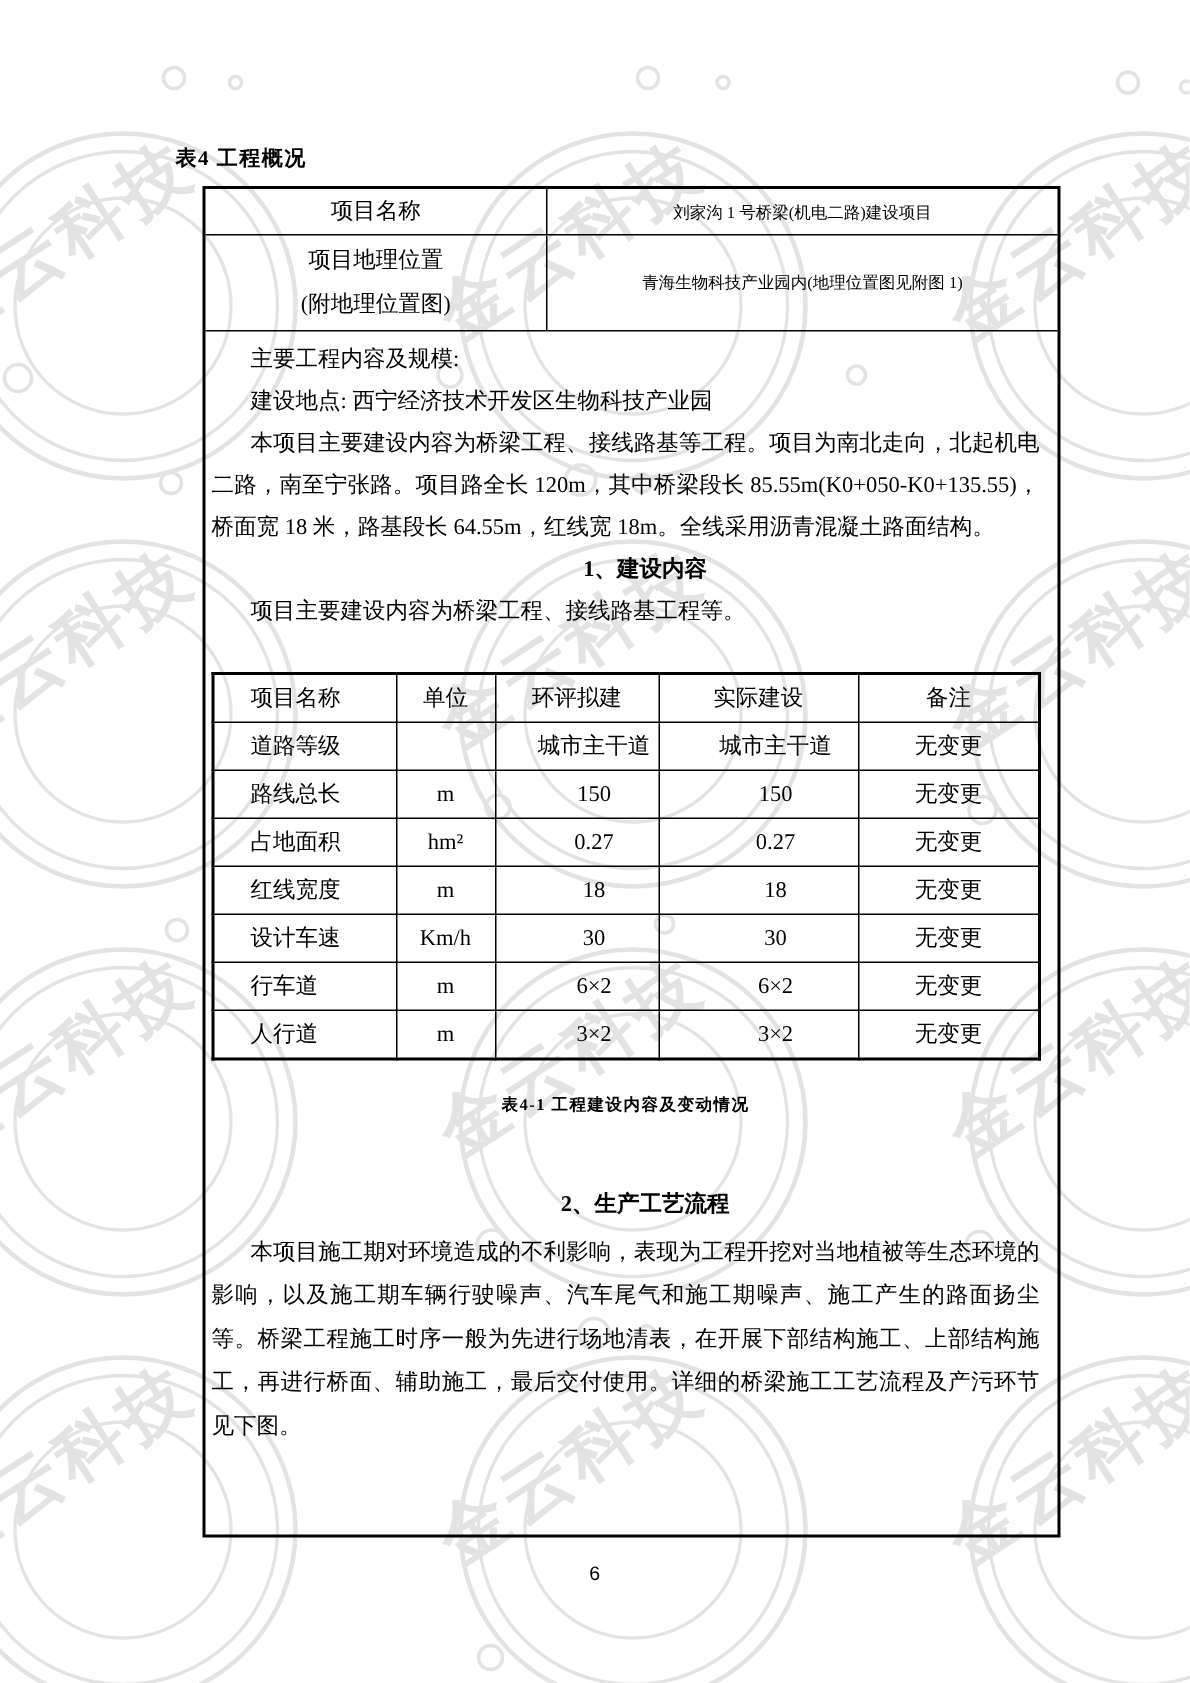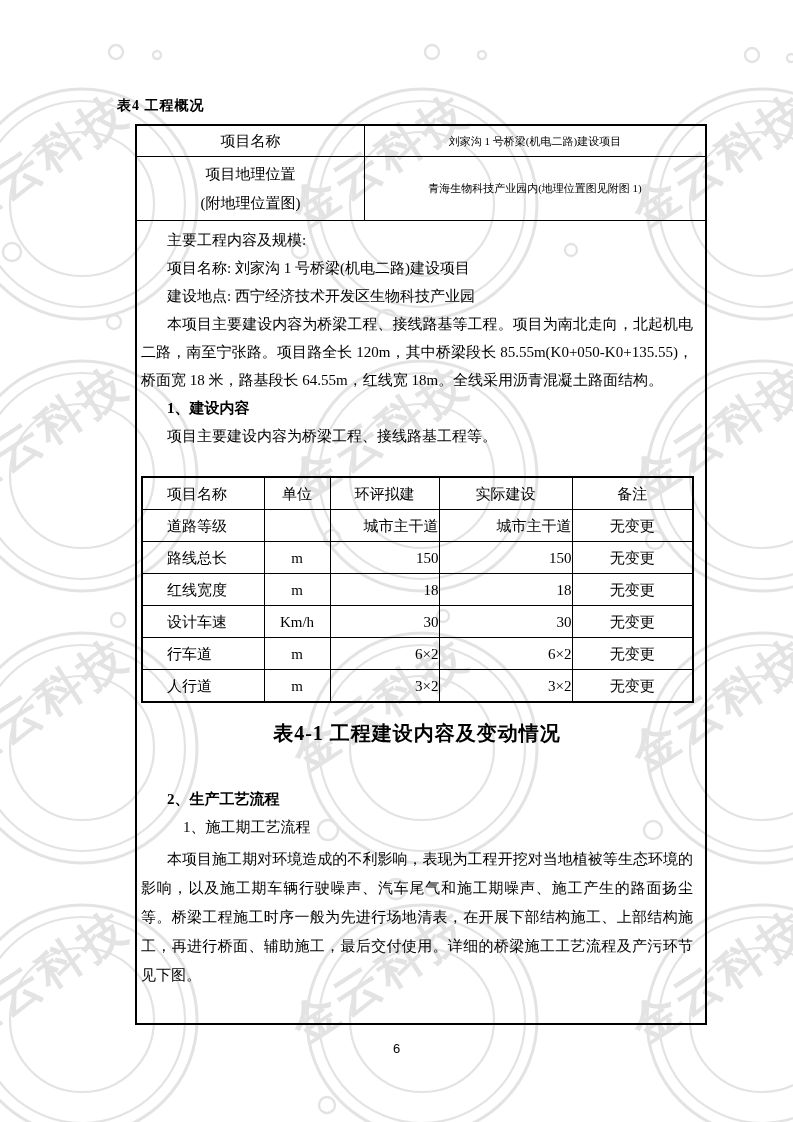--- a/index.html
+++ b/index.html
@@ -39,37 +39,37 @@
   .o-value{flex:1;display:flex;align-items:center;justify-content:center;font-size:11px;}
   .r1{height:31px;}
   .r2{height:64px;}
   .r3{height:802px;}
   .content{
     width:100%;box-sizing:border-box;padding:5px 12px 0 4px;
     font-size:15px;line-height:28px;text-align:left;
   }
   .ln{text-indent:26px;}
   .para{text-align:justify;text-indent:26px;}
-  .bold{font-weight:bold;}
+  .bold{font-weight:bold;text-align:center;}
   .sub{text-indent:42px;}
   .para2{text-align:justify;text-indent:26px;line-height:29px;margin-top:4px;}
   
   .spec{
     border-collapse:collapse;table-layout:fixed;width:553px;
     margin:26px 0 0 0;border:2px solid #000;font-size:15px;
   }
   .spec td,.spec th{
     border:1px solid #000;height:31px;padding:0;font-weight:normal;
     overflow:hidden;white-space:nowrap;
   }
   .spec .c0{text-align:left;padding-left:24px;}
   .spec .cc{text-align:center;}
-  .spec .cv{text-align:right;padding-left:23px;}
+  .spec .cv{text-align:center;padding-left:23px;}
   .caption{
-    text-align:center;font-weight:bold;margin-top:16px;font-size:20px;letter-spacing:1px;
+    text-align:center;font-weight:bold;margin-top:16px;font-size:11px;letter-spacing:1px;
   }
   .h2gap{margin-top:38px;}
   .pagenum{
     position:absolute;left:0;right:0;top:1041px;text-align:center;font-size:13px;
     font-family:"Liberation Sans","DejaVu Sans",sans-serif;
   }
 </style>
 </head>
 <body>
 
@@ -137,21 +137,20 @@
         <div>项目地理位置</div>
         <div>(附地理位置图)</div>
       </div>
       <div class="o-value">青海生物科技产业园内(地理位置图见附图 1)</div>
     </div>
 
     <div class="o-row r3">
       <div class="content">
 
         <div class="ln">主要工程内容及规模:</div>
-        <div class="ln">项目名称: 刘家沟 1 号桥梁(机电二路)建设项目</div>
         <div class="ln">建设地点: 西宁经济技术开发区生物科技产业园</div>
 
         <div class="para">本项目主要建设内容为桥梁工程、接线路基等工程。项目为南北走向，北起机电二路，南至宁张路。项目路全长 120m，其中桥梁段长 85.55m(K0+050-K0+135.55)，桥面宽 18 米，路基段长 64.55m，红线宽 18m。全线采用沥青混凝土路面结构。</div>
 
         <div class="ln bold">1、建设内容</div>
         <div class="ln">项目主要建设内容为桥梁工程、接线路基工程等。</div>
 
         <table class="spec">
           <colgroup>
             <col style="width:122px">
@@ -176,20 +175,27 @@
             <td class="cc">无变更</td>
           </tr>
           <tr>
             <td class="c0">路线总长</td>
             <td class="cc">m</td>
             <td class="cv">150</td>
             <td class="cv">150</td>
             <td class="cc">无变更</td>
           </tr>
           <tr>
+            <td class="c0">占地面积</td>
+            <td class="cc">hm²</td>
+            <td class="cv">0.27</td>
+            <td class="cv">0.27</td>
+            <td class="cc">无变更</td>
+          </tr>
+          <tr>
             <td class="c0">红线宽度</td>
             <td class="cc">m</td>
             <td class="cv">18</td>
             <td class="cv">18</td>
             <td class="cc">无变更</td>
           </tr>
           <tr>
             <td class="c0">设计车速</td>
             <td class="cc">Km/h</td>
             <td class="cv">30</td>
@@ -209,21 +215,20 @@
             <td class="cv">3×2</td>
             <td class="cv">3×2</td>
             <td class="cc">无变更</td>
           </tr>
         </tbody>
           </table>
 
         <div class="caption">表4-1  工程建设内容及变动情况</div>
 
         <div class="ln bold h2gap">2、生产工艺流程</div>
-        <div class="sub">1、施工期工艺流程</div>
 
         <div class="para2">本项目施工期对环境造成的不利影响，表现为工程开挖对当地植被等生态环境的影响，以及施工期车辆行驶噪声、汽车尾气和施工期噪声、施工产生的路面扬尘等。桥梁工程施工时序一般为先进行场地清表，在开展下部结构施工、上部结构施工，再进行桥面、辅助施工，最后交付使用。详细的桥梁施工工艺流程及产污环节见下图。</div>
 
       </div>
     </div>
 
   </div>
 
   <div class="pagenum">6</div>
 </div>

